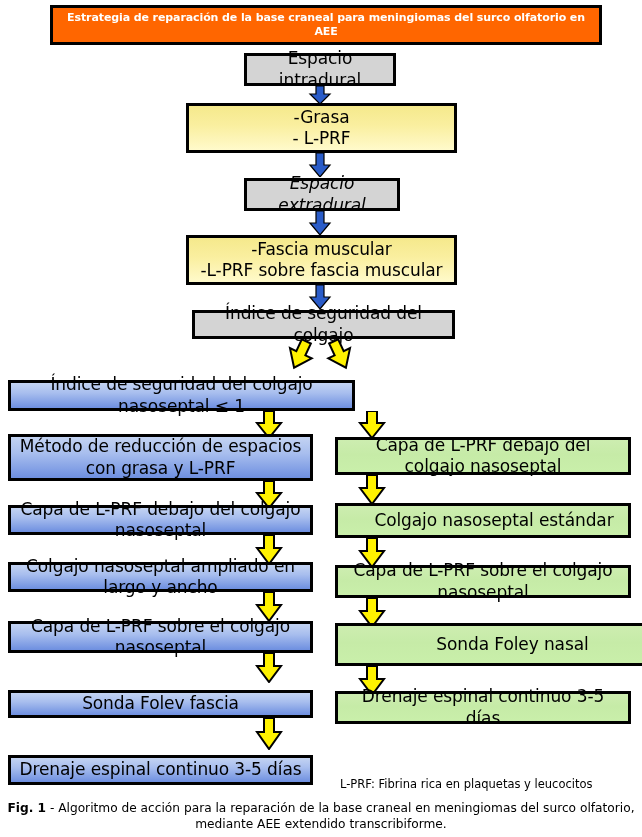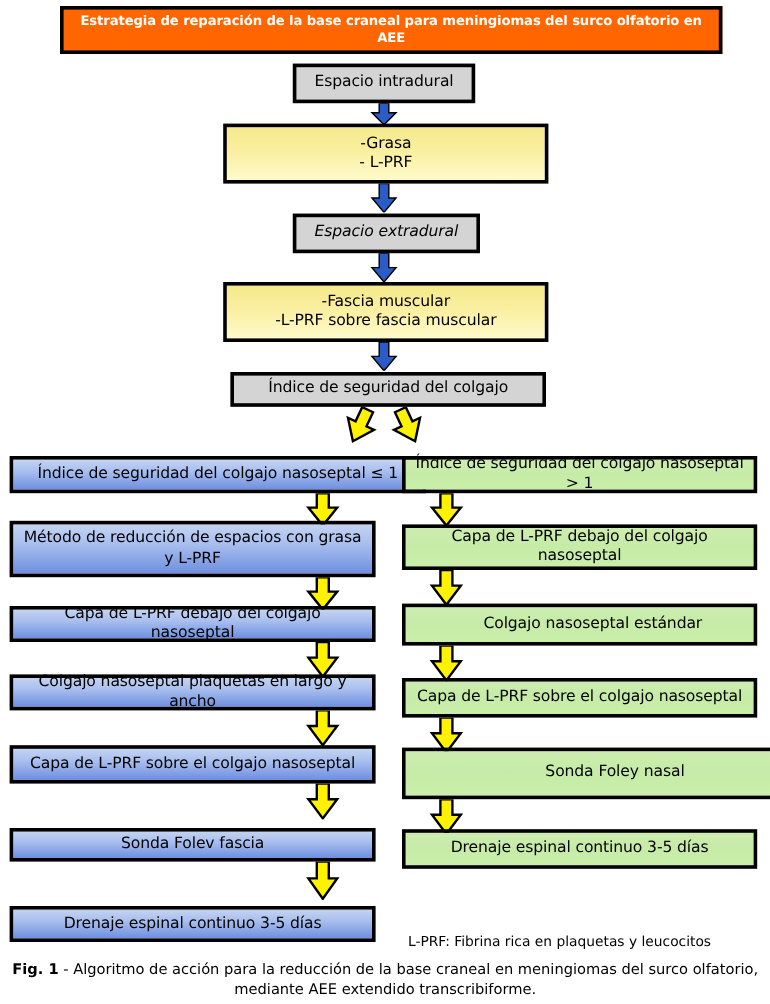--- a/index.html
+++ b/index.html
@@ -23,21 +23,21 @@
   
   .node {
     position: absolute;
     box-sizing: border-box;
     border: 3px solid #000000;
     display: flex;
     align-items: center;
     justify-content: center;
     text-align: center;
     color: #000000;
-    font-size: 13px;
+    font-size: 17px;
     line-height: 1.25;
     padding: 2px 6px;
     letter-spacing: -0.1px;
   }
   .node span { display: block; width: 100%; white-space: pre-line; }
 
   
   .title-node {
     background: #FF6600;
     color: #FFFFFF;
@@ -185,21 +185,21 @@
     <span>Capa de L-PRF debajo del colgajo nasoseptal</span>
   </div>
 
   <div class="arrow" style="left:252px; top:535px;">
     <svg width="34" height="30" viewBox="0 0 34 30">
       <polygon points="12,0 22,0 22,13 29,13 17,29 5,13 12,13" fill="#FFF200" stroke="#000000" stroke-width="2"></polygon>
     </svg>
   </div>
 
   <div class="node blue" style="left:8px; top:562px; width:305px; height:30px;">
-    <span>Colgajo nasoseptal plaquetas en largo y ancho</span>
+    <span>Colgajo nasoseptal ampliado en largo y ancho</span>
   </div>
 
   <div class="arrow" style="left:252px; top:592px;">
     <svg width="34" height="30" viewBox="0 0 34 30">
       <polygon points="12,0 22,0 22,13 29,13 17,29 5,13 12,13" fill="#FFF200" stroke="#000000" stroke-width="2"></polygon>
     </svg>
   </div>
 
   <div class="node blue" style="left:8px; top:621px; width:305px; height:32px;">
     <span>Capa de L-PRF sobre el colgajo nasoseptal</span>
@@ -218,23 +218,20 @@
   <div class="arrow" style="left:252px; top:718px;">
     <svg width="34" height="32" viewBox="0 0 34 32">
       <polygon points="12,0 22,0 22,14 29,14 17,31 5,14 12,14" fill="#FFF200" stroke="#000000" stroke-width="2"></polygon>
     </svg>
   </div>
 
   <div class="node blue" style="left:8px; top:755px; width:305px; height:30px;">
     <span>Drenaje espinal continuo 3-5 días</span>
   </div>
 
-  <div class="node green" style="left:335px; top:380px; width:296px; height:31px;">
-    <span>Índice de seguridad del colgajo nasoseptal &gt; 1</span>
-  </div>
 
   <div class="arrow" style="left:355px; top:411px;">
     <svg width="34" height="28" viewBox="0 0 34 28">
       <polygon points="12,0 22,0 22,12 29,12 17,27 5,12 12,12" fill="#FFF200" stroke="#000000" stroke-width="2"></polygon>
     </svg>
   </div>
 
   <div class="node green" style="left:335px; top:437px; width:296px; height:38px;">
     <span>Capa de L-PRF debajo del colgajo nasoseptal</span>
   </div>
@@ -275,16 +272,16 @@
     </svg>
   </div>
 
   <div class="node green" style="left:335px; top:691px; width:296px; height:33px;">
     <span>Drenaje espinal continuo 3-5 días</span>
   </div>
 
   <div class="legend" style="left:340px; top:777px;">L-PRF: Fibrina rica en plaquetas y leucocitos</div>
 
   <div class="caption" style="top:800px;">
-    <b>Fig. 1</b><span> - Algoritmo de acción para la reducción de la base craneal en meningiomas del surco olfatorio, mediante AEE extendido transcribiforme.</span>
+    <b>Fig. 1</b><span> - Algoritmo de acción para la reparación de la base craneal en meningiomas del surco olfatorio, mediante AEE extendido transcribiforme.</span>
   </div>
 
 </div>
 
 </body></html>

